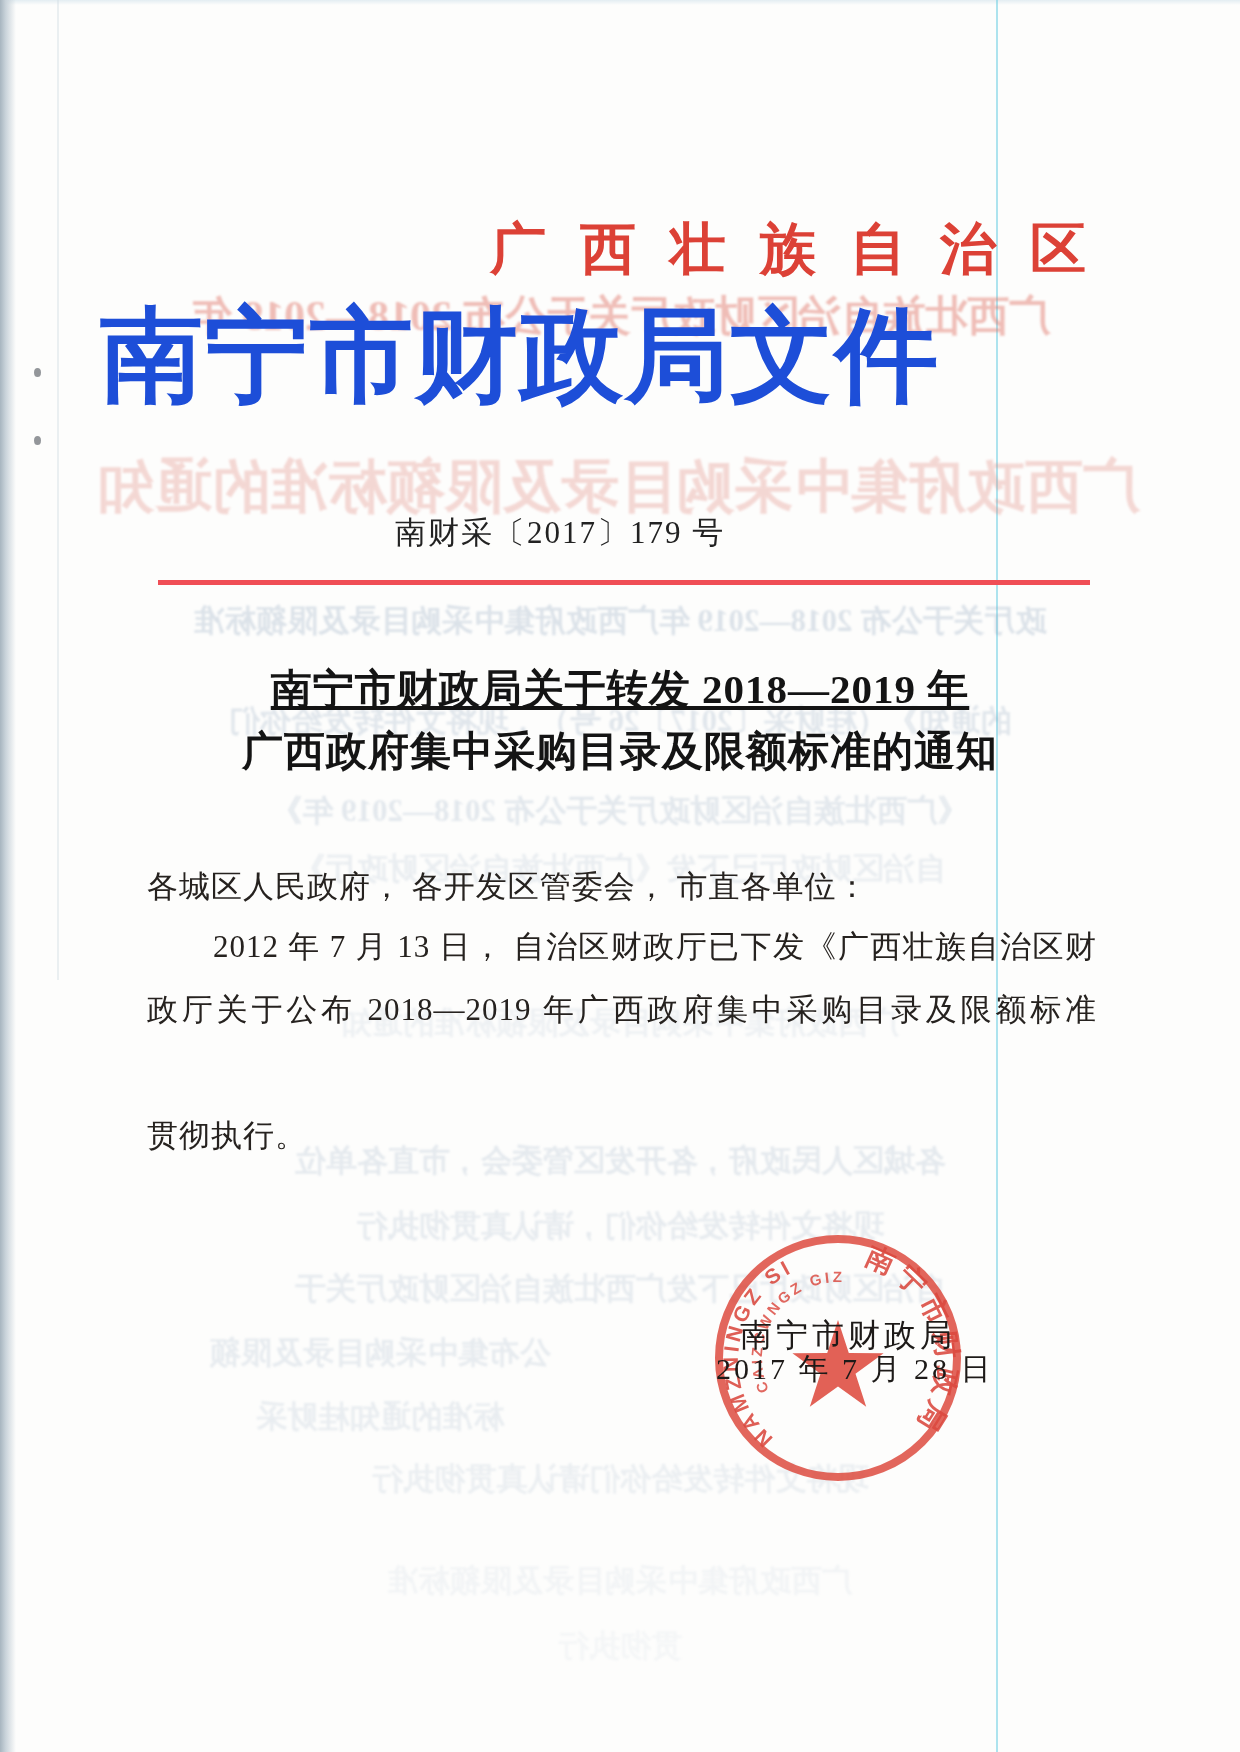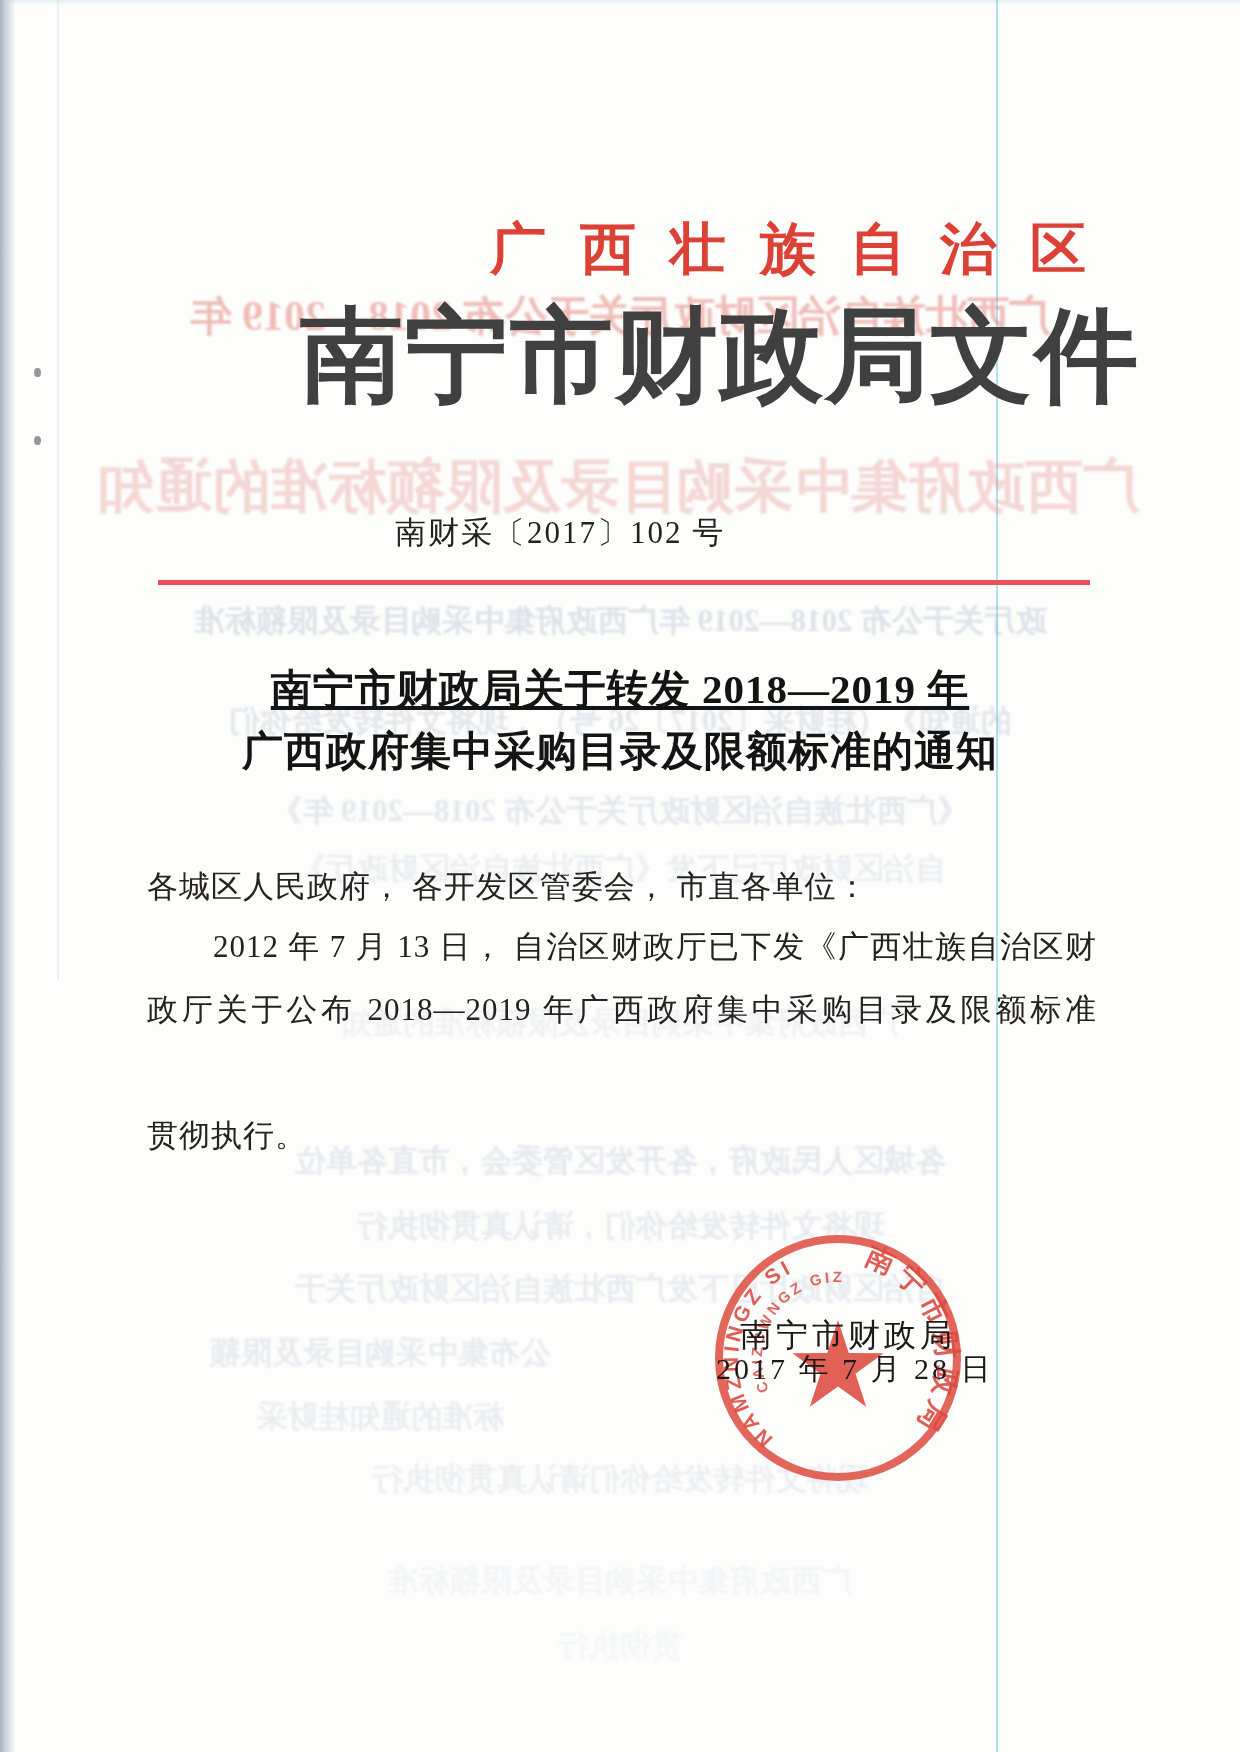--- a/index.html
+++ b/index.html
@@ -35,24 +35,24 @@
   .issuer{
     left:120px;top:212px;width:1000px;
     text-align:right;
     font-size:56px;font-weight:700;
     letter-spacing:34px;text-indent:34px;
     color:#dc4136;
     white-space:nowrap;
   }
   .org-title{
     left:100px;top:288px;width:1040px;
-    text-align:right;
+    text-align:left;
     font-size:103px;font-weight:900;
     letter-spacing:2px;
-    color:#404040;
+    color:#1d4ed8;
     white-space:nowrap;
   }
   .doc-number{
     left:120px;top:512px;width:880px;
     text-align:center;
     font-size:31px;
     color:#222;
     letter-spacing:2px;
     white-space:nowrap;
   }
@@ -104,21 +104,21 @@
   <div class="abs ghost" style="left:140px;top:1205px;width:960px;font-size:31px;color:#8fa5bd;opacity:.20;">现将文件转发给你们，请认真贯彻执行</div>
   <div class="abs ghost" style="left:140px;top:1268px;width:960px;font-size:31px;color:#8fa5bd;opacity:.20;">自治区财政厅已下发广西壮族自治区财政厅关于</div>
   <div class="abs ghost" style="left:110px;top:1332px;width:540px;font-size:31px;color:#8fa5bd;opacity:.20;">公布集中采购目录及限额</div>
   <div class="abs ghost" style="left:110px;top:1396px;width:540px;font-size:31px;color:#8fa5bd;opacity:.18;">标准的通知桂财采</div>
   <div class="abs ghost" style="left:140px;top:1458px;width:960px;font-size:31px;color:#8fa5bd;opacity:.16;">现将文件转发给你们请认真贯彻执行</div>
   <div class="abs ghost" style="left:140px;top:1560px;width:960px;font-size:31px;color:#93a8bf;opacity:.10;">广西政府集中采购目录及限额标准</div>
   <div class="abs ghost" style="left:140px;top:1625px;width:960px;font-size:31px;color:#93a8bf;opacity:.08;">贯彻执行</div>
 
   <div class="abs issuer">广西壮族自治区</div>
   <div class="abs org-title">南宁市财政局文件</div>
-  <div class="abs doc-number">南财采〔2017〕102 号</div>
+  <div class="abs doc-number">南财采〔2017〕179 号</div>
   <div class="abs red-rule"></div>
 
   <div class="abs subject" style="top:662px;text-decoration:underline;">南宁市财政局关于转发 2018—2019 年</div>
   <div class="abs subject" style="top:724px;">广西政府集中采购目录及限额标准的通知</div>
 
   <div class="abs body-line" style="left:147px;top:866px;">各城区人民政府， 各开发区管委会， 市直各单位：</div>
   <div class="abs body-line just" style="left:213px;top:926px;width:884px;">2012 年 7 月 13 日， 自治区财政厅已下发《广西壮族自治区财</div>
   <div class="abs body-line just" style="left:147px;top:989px;width:950px;">政厅关于公布 2018—2019 年广西政府集中采购目录及限额标准</div>
   <div class="abs body-line" style="left:147px;top:1115px;">贯彻执行。</div>
 

